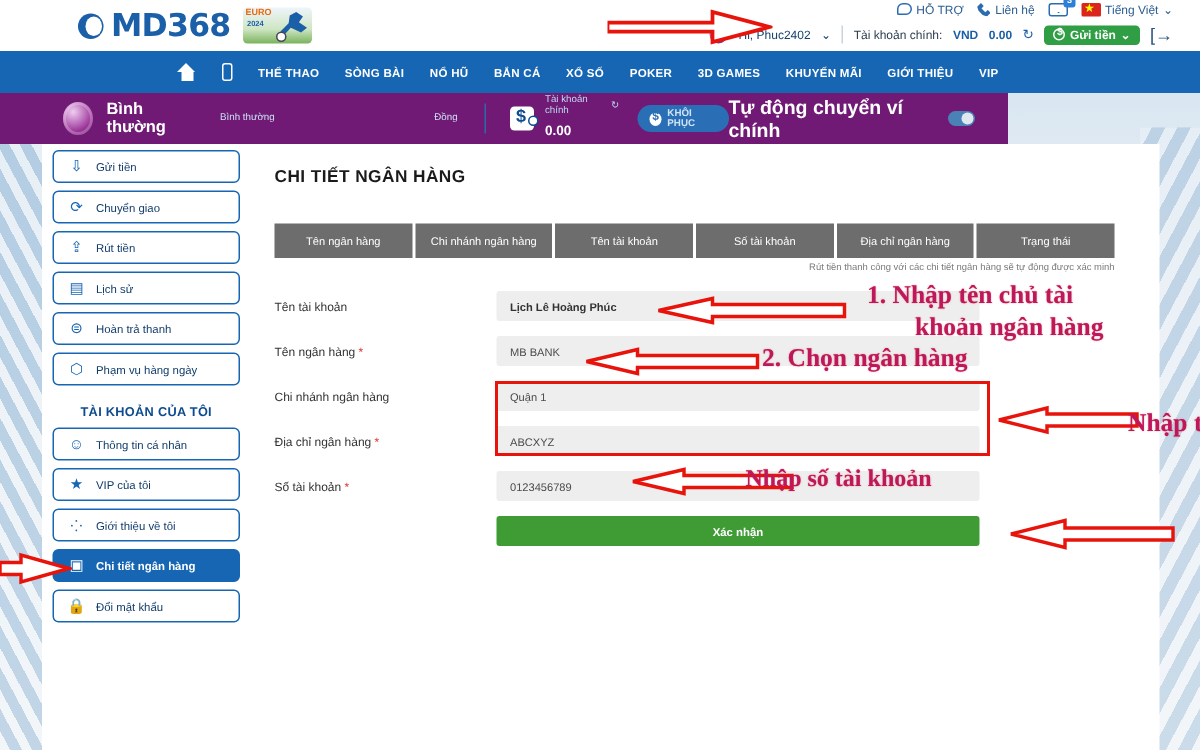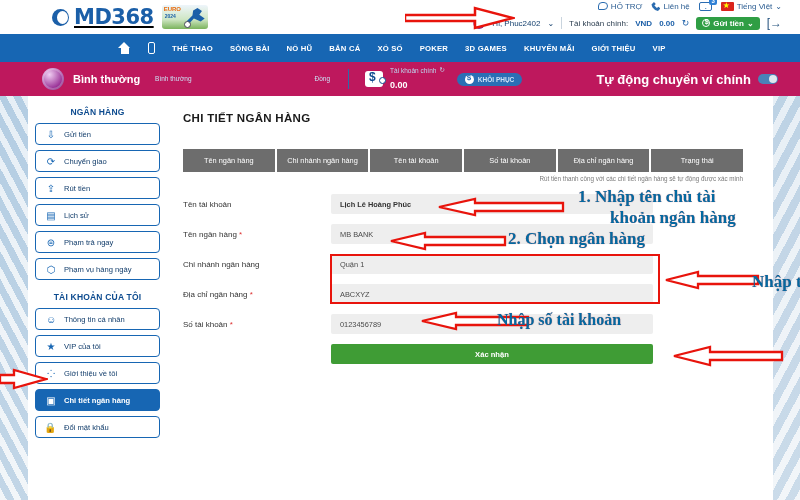--- a/index.html
+++ b/index.html
@@ -32,21 +32,21 @@
       linear-gradient(180deg,#c4d8e9,#e2ebf3);
     opacity:.95;
   }
 
   
   .topbar {
     position: absolute; left:0; top:0; width:800px; height:34px;
     background:#ffffff;
     z-index: 5;
   }
-  .logo-wrap { position:absolute; left:52px; top:5px; display:flex; align-items:center; gap:4px;text-decoration:underline;}
+  .logo-wrap { position:absolute; left:52px; top:5px; display:flex; align-items:center; gap:4px;}
   .logo-text {
     font-size:21px; font-weight:bold; color:#1b5fa8; letter-spacing:-.5px;
     font-family:"DejaVu Sans", sans-serif;
   }
   .logo-c {
     display:inline-block; width:17px; height:17px; border-radius:50%;
     background:#1b5fa8; position:relative; margin-right:1px; vertical-align:-3px;
   }
   .logo-c::after{content:"";position:absolute;left:5px;top:2px;width:11px;height:13px;border-radius:50%;background:#fff;}
   .euro-badge {
@@ -91,22 +91,22 @@
   }
   .nav-ic{color:#fff;font-size:12px;display:flex;align-items:center;cursor:pointer;}
   .nav-home{width:13px;height:12px;position:relative;}
   .nav-home::before{content:"";position:absolute;left:0;top:0;border-left:6.5px solid transparent;border-right:6.5px solid transparent;border-bottom:6px solid #fff;}
   .nav-home::after{content:"";position:absolute;left:2.5px;top:5.5px;width:8px;height:6.5px;background:#fff;}
   .nav-mob{width:7px;height:12px;border:1.3px solid #fff;border-radius:2px;}
   .nav-item{color:#ffffff;font-size:7.7px;font-weight:bold;letter-spacing:.2px;cursor:pointer;white-space:nowrap;}
 
   
   .userstrip{
-    position:absolute; left:0; top:62px; width:800px; height:34px;
-    background:#be185d; z-index:5; display:flex; align-items:center;
+    position:absolute; left:0; top:62px; width:672px; height:34px;
+    background:#701a75; z-index:5; display:flex; align-items:center;
   }
   .avatar-lg{width:22px;height:22px;border-radius:50%;margin-left:42px;
     background:radial-gradient(circle at 34% 30%,#f0cdf2,#9a3398 65%,#54125a);
     box-shadow:0 0 0 2px rgba(255,255,255,.25) inset;}
   .vip-name{color:#fff;font-size:11px;font-weight:bold;margin-left:9px;}
   .prog-wrap{margin-left:15px;width:175px;}
   .prog-top{display:flex;justify-content:space-between;font-size:6.5px;color:#cbe0f4;margin-bottom:2px;}
   .prog-bar{height:11px;background:#6f6f6f;border-radius:1px;}
   .strip-sep{width:1px;height:20px;background:#2a6aaa;margin-left:18px;}
   .wallet-ic{width:18px;height:16px;margin-left:16px;position:relative;background:#fff;border-radius:3px;}
@@ -162,21 +162,21 @@
   .finput.filled{color:#333;font-weight:bold;}
   .btn-confirm{
     margin-left:148px;width:322px;height:20px;background:#3f9c35;color:#fff;
     font-size:7.6px;font-weight:bold;display:flex;align-items:center;justify-content:center;
     border-radius:2px;cursor:pointer;margin-top:6px;
   }
 
   
   .anno{position:absolute;z-index:9;pointer-events:none;}
   .anno-txt{
-    color:#0369a1;font-weight:bold;font-family:"Liberation Serif", serif;
+    color:#be185d;font-weight:bold;font-family:"Liberation Serif", serif;
     text-shadow:0 0 1px rgba(232,20,12,.5);
   }
   .hilite{position:absolute;border:2.5px solid #e8140c;z-index:8;}
 
   .arrow{position:absolute;z-index:9;}
   .arrow svg{display:block;}
 </style>
 </head>
 <body>
 
@@ -278,41 +278,40 @@
   </span>
   <span class="autow">
     <span>Tự động chuyển ví chính</span>
     <span class="toggle"></span>
   </span>
 </div>
 
 <div class="panel"></div>
 
 <div class="sidebar">
-  <div class="side-head">NGÂN HÀNG</div>
 
   <div class="side-item">
     <span class="side-ic">⇩</span>
     <span class="lbl">Gửi tiền</span>
   </div>
   <div class="side-item">
     <span class="side-ic">⟳</span>
     <span class="lbl">Chuyển giao</span>
   </div>
   <div class="side-item">
     <span class="side-ic">⇪</span>
     <span class="lbl">Rút tiền</span>
   </div>
   <div class="side-item">
     <span class="side-ic">▤</span>
     <span class="lbl">Lịch sử</span>
   </div>
   <div class="side-item">
     <span class="side-ic">⊜</span>
-    <span class="lbl">Phạm trả ngay</span>
+    <span class="lbl">Hoàn trả thanh</span>
   </div>
   <div class="side-item">
     <span class="side-ic">⬡</span>
     <span class="lbl">Phạm vụ hàng ngày</span>
   </div>
 
   <div class="side-head">TÀI KHOẢN CỦA TÔI</div>
 
   <div class="side-item">
     <span class="side-ic">☺</span>

